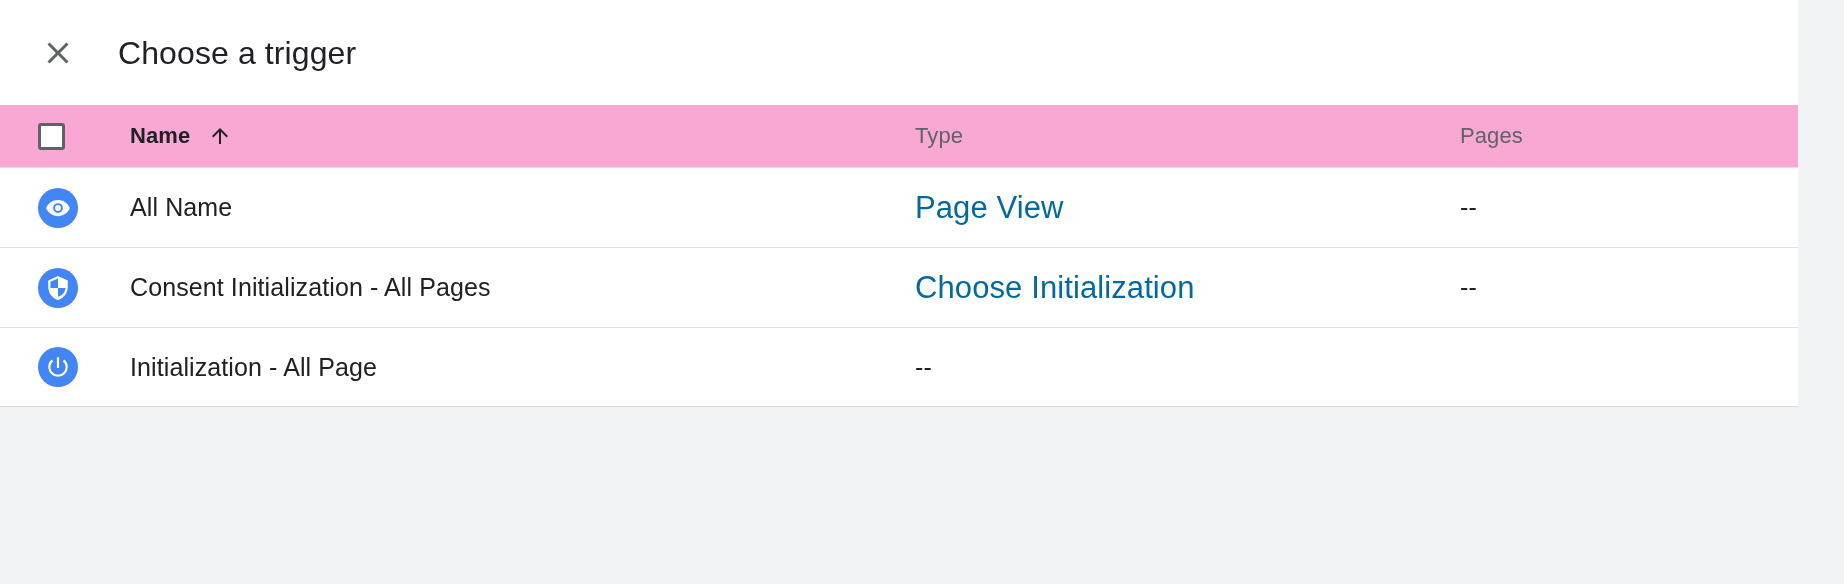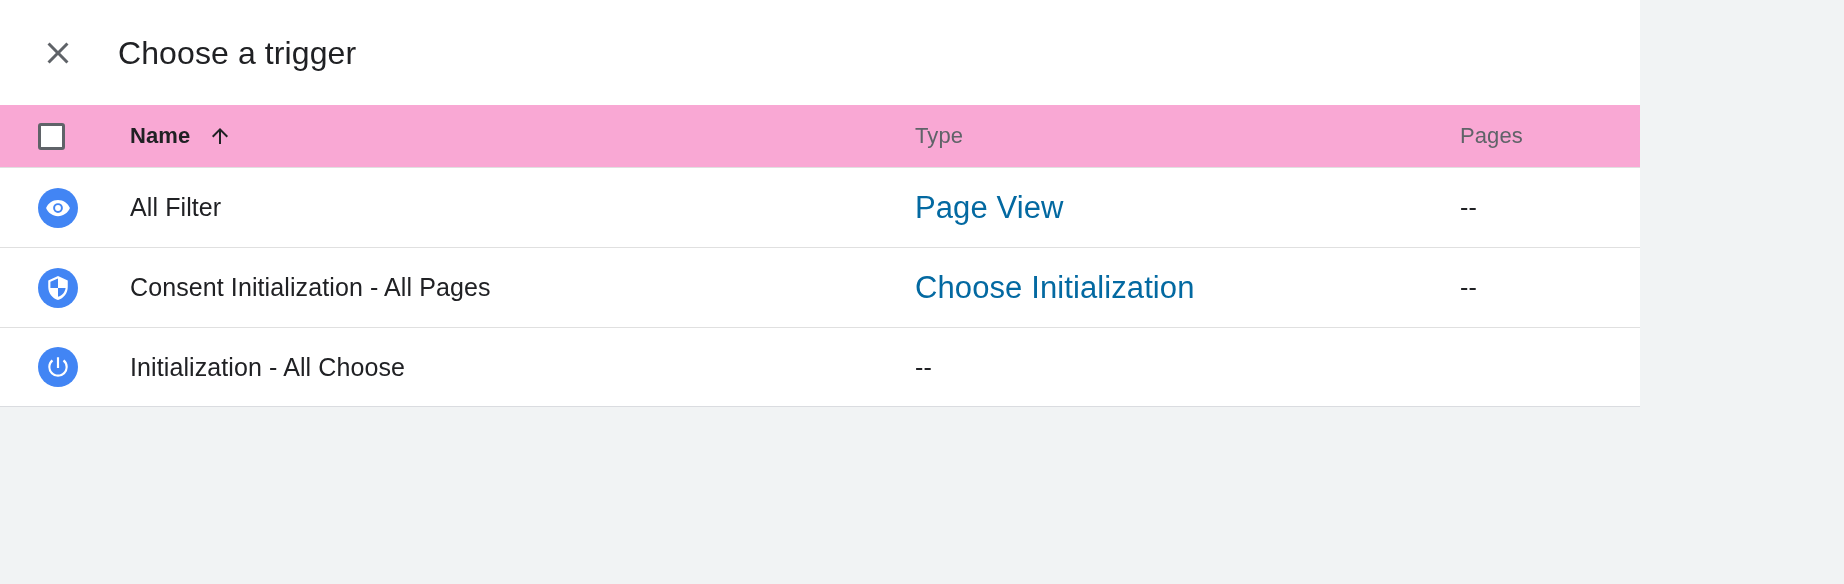--- a/index.html
+++ b/index.html
@@ -9,21 +9,21 @@
   body {
     width: 1844px;
     height: 584px;
     background: #f1f3f4;
     font-family: "Liberation Sans", sans-serif;
     -webkit-font-smoothing: antialiased;
     overflow: hidden;
   }
 
   .dialog {
-    width: 1640px;
+    width: 1798px;
     height: 584px;
     position: relative;
     background: #f1f3f4;
     display: flex;
     flex-direction: column;
   }
 
   
   .dialog-header {
     height: 105px;
@@ -193,21 +193,21 @@
     </div>
 
     <div class="row data-row">
       <div class="cell-check">
         <div class="icon-badge">
           <svg width="26" height="26" viewBox="0 0 24 24">
             <path d="M12 4.5C7 4.5 2.73 7.61 1 12c1.73 4.39 6 7.5 11 7.5s9.27-3.11 11-7.5c-1.73-4.39-6-7.5-11-7.5zm0 12a4.5 4.5 0 110-9 4.5 4.5 0 010 9zm0-7.2a2.7 2.7 0 100 5.4 2.7 2.7 0 000-5.4z" fill="#ffffff"></path>
           </svg>
         </div>
       </div>
-      <div class="cell-name">All Filter</div>
+      <div class="cell-name">All Name</div>
       <div class="cell-type">Page View</div>
       <div class="cell-filter">--</div>
     </div>
 
     <div class="row data-row">
       <div class="cell-check">
         <div class="icon-badge">
           <svg width="26" height="26" viewBox="0 0 24 24">
             <path d="M12 1L3 5v6c0 5.55 3.84 10.74 9 12 5.16-1.26 9-6.45 9-12V5l-9-4zm0 3.2v7.8h7c-.47 3.63-2.97 6.98-7 8.1V12H5V6.3l7-3.1z" fill="#ffffff"></path>
           </svg>
@@ -219,20 +219,20 @@
     </div>
 
     <div class="row data-row table-bottom-border">
       <div class="cell-check">
         <div class="icon-badge">
           <svg width="26" height="26" viewBox="0 0 24 24">
             <path d="M13 3h-2v10h2V3zm4.83 2.17l-1.42 1.42A6.92 6.92 0 0119 12c0 3.87-3.13 7-7 7s-7-3.13-7-7c0-2.21 1.03-4.18 2.58-5.42L6.17 5.17A8.93 8.93 0 003 12a9 9 0 1018 0 8.93 8.93 0 00-3.17-6.83z" fill="#ffffff"></path>
           </svg>
         </div>
       </div>
-      <div class="cell-name">Initialization - All Choose</div>
+      <div class="cell-name">Initialization - All Page</div>
       <div class="cell-filter">--</div>
     </div>
 
   </div>
 
   <div class="filler"></div>
 </div>
 
 </body></html>

